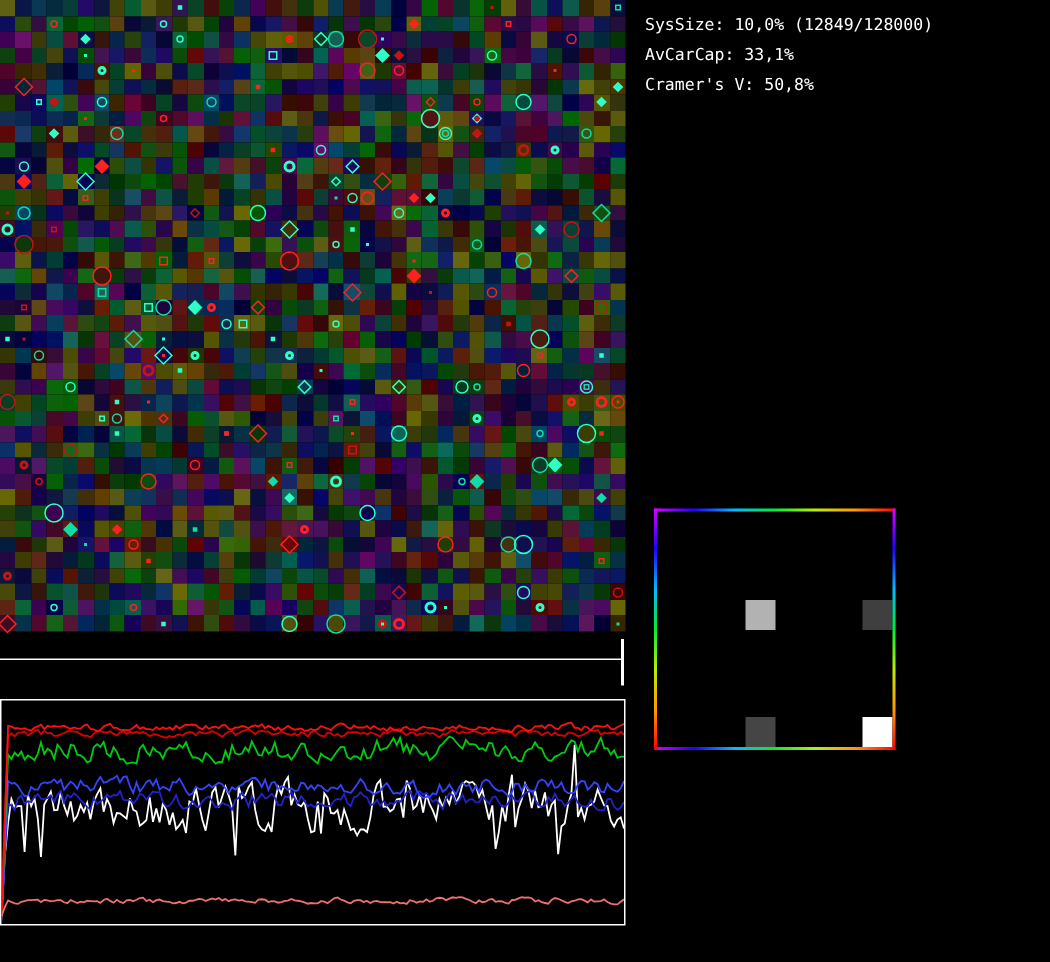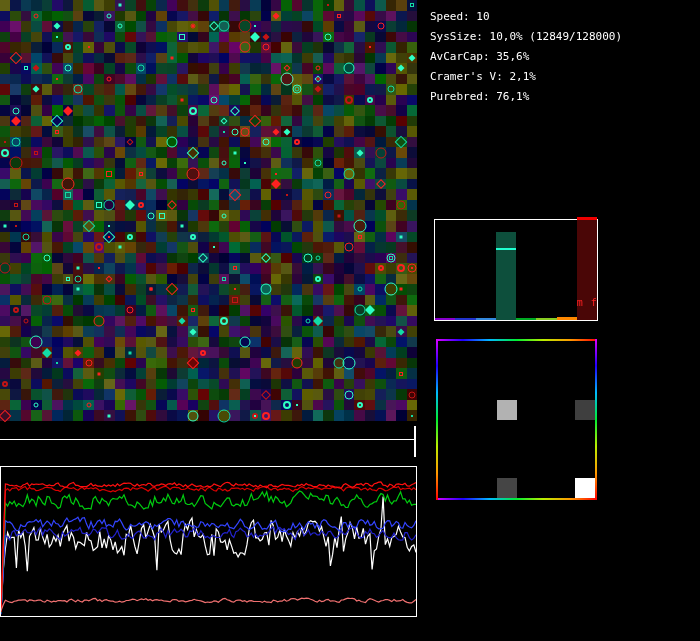--- a/index.html
+++ b/index.html
@@ -1860,42 +1860,25 @@
         <polyline points="0.0,144.1 2.2,102.3 4.4,68.5 6.6,70.2 8.8,73.0 11.0,65.2 13.2,63.4 15.4,68.8 17.6,67.2 19.8,67.6 22.0,64.3 24.2,62.4 26.3,65.5 28.5,65.9 30.7,65.0 32.9,63.3 35.1,67.7 37.3,62.9 39.5,60.3 41.7,68.1 43.9,62.9 46.1,64.5 48.3,61.8 50.5,63.6 52.7,66.5 54.9,68.4 57.1,71.1 59.3,72.6 61.5,65.0 63.7,69.0 65.9,67.4 68.1,65.8 70.3,62.7 72.5,64.3 74.7,63.0 76.9,63.2 79.0,60.4 81.2,66.2 83.4,66.6 85.6,66.0 87.8,68.4 90.0,66.2 92.2,62.3 94.4,63.0 96.6,66.0 98.8,63.3 101.0,60.7 103.2,61.2 105.4,61.0 107.6,67.8 109.8,70.8 112.0,70.0 114.2,67.4 116.4,63.0 118.6,69.1 120.8,72.0 123.0,71.7 125.2,70.5 127.4,66.9 129.6,70.5 131.7,71.3 133.9,67.2 136.1,65.1 138.3,64.0 140.5,67.4 142.7,71.1 144.9,70.6 147.1,68.3 149.3,69.2 151.5,70.0 153.7,72.7 155.9,66.2 158.1,65.0 160.3,61.2 162.5,65.3 164.7,70.6 166.9,63.7 169.1,68.1 171.3,65.1 173.5,62.1 175.7,65.2 177.9,64.5 180.1,62.2 182.2,64.6 184.4,69.8 186.6,69.7 188.8,64.0 191.0,64.5 193.2,60.9 195.4,65.2 197.6,68.5 199.8,63.7 202.0,67.0 204.2,70.6 206.4,69.4 208.6,71.2 210.8,69.0 213.0,68.7 215.2,70.5 217.4,70.4 219.6,70.1 221.8,66.8 224.0,65.6 226.2,66.1 228.4,62.4 230.6,68.3 232.8,70.4 234.9,64.6 237.1,63.8 239.3,61.2 241.5,63.5 243.7,64.6 245.9,69.8 248.1,69.1 250.3,66.2 252.5,70.1 254.7,66.9 256.9,70.1 259.1,68.3 261.3,69.1 263.5,67.0 265.7,67.6 267.9,64.9 270.1,61.4 272.3,59.9 274.5,66.1 276.7,61.6 278.9,60.4 281.1,62.7 283.3,61.6 285.4,65.0 287.6,67.6 289.8,66.0 292.0,69.4 294.2,72.4 296.4,65.4 298.6,61.8 300.8,63.1 303.0,68.6 305.2,66.4 307.4,62.9 309.6,68.0 311.8,66.0 314.0,65.8 316.2,67.9 318.4,67.8 320.6,63.9 322.8,66.3 325.0,68.8 327.2,64.7 329.4,64.1 331.6,67.6 333.8,70.9 336.0,70.6 338.1,68.1 340.3,63.4 342.5,66.9 344.7,67.3 346.9,64.2 349.1,61.6 351.3,60.8 353.5,59.9 355.7,66.2 357.9,69.6 360.1,70.8 362.3,70.2 364.5,64.6 366.7,67.0 368.9,62.2 371.1,66.3 373.3,66.7 375.5,70.4 377.7,68.5 379.9,65.5 382.1,63.4 384.3,68.3 386.5,70.0 388.7,70.8 390.8,70.4 393.0,66.2 395.2,70.7 397.4,72.8 399.6,73.2 401.8,72.9 404.0,65.7 406.2,65.6 408.4,70.7 410.6,72.9 412.8,71.4 415.0,67.7" fill="none" stroke="#2222cc" stroke-width="1.2"></polyline>
         <polyline points="0.0,147.3 2.2,103.6 4.4,53.6 6.6,55.3 8.8,55.0 11.0,57.0 13.2,60.9 15.4,63.7 17.6,63.5 19.8,57.7 22.0,59.4 24.2,59.4 26.3,55.6 28.5,54.6 30.7,55.0 32.9,54.5 35.1,52.6 37.3,55.1 39.5,52.8 41.7,59.6 43.9,56.6 46.1,54.1 48.3,55.8 50.5,58.9 52.7,53.5 54.9,56.5 57.1,57.0 59.3,60.0 61.5,58.8 63.7,54.1 65.9,51.0 68.1,54.8 70.3,54.2 72.5,52.7 74.7,51.9 76.9,50.2 79.0,54.6 81.2,51.1 83.4,50.6 85.6,57.1 87.8,61.7 90.0,54.7 92.2,60.6 94.4,57.9 96.6,54.3 98.8,53.1 101.0,56.6 103.2,52.8 105.4,59.4 107.6,57.6 109.8,58.4 112.0,60.1 114.2,54.3 116.4,54.7 118.6,52.0 120.8,55.9 123.0,60.3 125.2,63.0 127.4,61.8 129.6,57.5 131.7,59.0 133.9,59.2 136.1,57.9 138.3,56.0 140.5,57.9 142.7,56.3 144.9,54.8 147.1,55.8 149.3,58.7 151.5,61.8 153.7,57.8 155.9,59.4 158.1,57.2 160.3,56.3 162.5,54.2 164.7,53.4 166.9,51.7 169.1,51.5 171.3,53.7 173.5,57.7 175.7,52.8 177.9,59.6 180.1,54.8 182.2,54.3 184.4,59.1 186.6,57.1 188.8,58.0 191.0,59.5 193.2,58.6 195.4,60.3 197.6,60.0 199.8,54.7 202.0,55.4 204.2,59.2 206.4,56.6 208.6,59.3 210.8,56.4 213.0,57.0 215.2,59.3 217.4,60.5 219.6,58.1 221.8,58.1 224.0,59.0 226.2,56.2 228.4,60.4 230.6,60.9 232.8,61.7 234.9,58.9 237.1,55.8 239.3,52.3 241.5,54.7 243.7,59.5 245.9,60.5 248.1,62.5 250.3,61.4 252.5,60.3 254.7,57.1 256.9,55.1 259.1,58.6 261.3,62.2 263.5,61.5 265.7,62.1 267.9,58.9 270.1,55.1 272.3,55.5 274.5,53.4 276.7,59.9 278.9,63.3 281.1,64.9 283.3,64.1 285.4,64.3 287.6,61.9 289.8,62.5 292.0,56.2 294.2,60.8 296.4,59.2 298.6,56.0 300.8,59.7 303.0,62.5 305.2,57.7 307.4,54.7 309.6,57.0 311.8,56.2 314.0,60.9 316.2,56.8 318.4,61.1 320.6,54.5 322.8,52.7 325.0,53.6 327.2,57.0 329.4,59.1 331.6,60.2 333.8,59.9 336.0,61.7 338.1,64.0 340.3,61.0 342.5,55.5 344.7,55.6 346.9,60.2 349.1,55.9 351.3,59.2 353.5,60.8 355.7,59.9 357.9,54.2 360.1,52.7 362.3,53.7 364.5,56.9 366.7,53.4 368.9,58.2 371.1,57.7 373.3,54.6 375.5,60.2 377.7,61.8 379.9,61.7 382.1,61.3 384.3,55.9 386.5,53.7 388.7,53.9 390.8,59.4 393.0,57.3 395.2,54.5 397.4,55.8 399.6,60.8 401.8,61.1 404.0,55.5 406.2,58.5 408.4,60.0 410.6,60.8 412.8,58.5 415.0,53.8" fill="none" stroke="#3344ff" stroke-width="1.2"></polyline>
         <polyline points="0.0,145.5 2.2,89.2 4.4,36.0 6.6,39.0 8.8,34.7 11.0,37.0 13.2,34.1 15.4,39.4 17.6,36.6 19.8,38.0 22.0,39.7 24.2,35.4 26.3,28.0 28.5,35.7 30.7,32.2 32.9,33.6 35.1,38.9 37.3,29.5 39.5,32.1 41.7,36.0 43.9,38.0 46.1,29.5 48.3,30.0 50.5,36.1 52.7,36.6 54.9,38.1 57.1,41.4 59.3,40.2 61.5,31.1 63.7,29.1 65.9,31.0 68.1,27.6 70.3,35.5 72.5,37.3 74.7,31.1 76.9,34.3 79.0,39.4 81.2,39.0 83.4,42.1 85.6,41.6 87.8,41.3 90.0,42.0 92.2,31.9 94.4,29.6 96.6,34.2 98.8,36.7 101.0,31.4 103.2,33.8 105.4,34.8 107.6,38.6 109.8,33.3 112.0,31.4 114.2,32.0 116.4,32.2 118.6,29.5 120.8,31.4 123.0,27.8 125.2,33.7 127.4,38.0 129.6,37.9 131.7,38.8 133.9,40.7 136.1,35.0 138.3,36.7 140.5,39.4 142.7,42.1 144.9,40.9 147.1,41.0 149.3,33.6 151.5,39.0 153.7,29.8 155.9,35.2 158.1,36.0 160.3,35.4 162.5,31.2 164.7,34.0 166.9,27.3 169.1,31.7 171.3,36.3 173.5,36.7 175.7,31.4 177.9,35.5 180.1,33.9 182.2,28.0 184.4,36.4 186.6,37.5 188.8,37.3 191.0,36.1 193.2,39.5 195.4,36.5 197.6,32.6 199.8,28.7 202.0,29.1 204.2,36.5 206.4,38.2 208.6,40.0 210.8,42.0 213.0,35.4 215.2,37.4 217.4,38.4 219.6,39.8 221.8,36.6 224.0,33.5 226.2,30.9 228.4,31.1 230.6,37.8 232.8,39.1 234.9,37.2 237.1,37.4 239.3,39.3 241.5,32.7 243.7,38.5 245.9,38.2 248.1,33.4 250.3,26.8 252.5,33.1 254.7,32.3 256.9,31.6 259.1,28.7 261.3,25.1 263.5,29.7 265.7,24.9 267.9,34.0 270.1,29.4 272.3,35.2 274.5,29.6 276.7,31.5 278.9,35.0 281.1,36.2 283.3,34.3 285.4,39.8 287.6,38.0 289.8,35.8 292.0,30.7 294.2,28.7 296.4,26.2 298.6,24.0 300.8,25.0 303.0,27.7 305.2,30.3 307.4,32.1 309.6,26.3 311.8,29.1 314.0,29.1 316.2,29.5 318.4,32.4 320.6,31.8 322.8,33.5 325.0,28.2 327.2,28.7 329.4,36.4 331.6,37.0 333.8,32.8 336.0,30.5 338.1,33.5 340.3,38.4 342.5,37.6 344.7,40.4 346.9,40.5 349.1,34.5 351.3,32.6 353.5,32.0 355.7,27.9 357.9,31.3 360.1,31.9 362.3,37.0 364.5,39.8 366.7,40.2 368.9,37.4 371.1,36.6 373.3,35.0 375.5,34.7 377.7,29.8 379.9,26.6 382.1,27.5 384.3,34.0 386.5,28.0 388.7,34.3 390.8,36.9 393.0,33.9 395.2,34.0 397.4,29.3 399.6,24.9 401.8,31.9 404.0,31.9 406.2,36.0 408.4,33.2 410.6,38.2 412.8,37.4 415.0,37.4" fill="none" stroke="#00cc10" stroke-width="1.2"></polyline>
         <polyline points="0.0,144.9 2.2,77.1 4.4,23.5 6.6,21.8 8.8,23.8 11.0,21.4 13.2,21.2 15.4,20.6 17.6,23.2 19.8,21.8 22.0,20.5 24.2,19.5 26.3,22.5 28.5,20.4 30.7,21.9 32.9,21.6 35.1,23.6 37.3,23.5 39.5,22.5 41.7,21.8 43.9,20.5 46.1,20.3 48.3,20.7 50.5,20.9 52.7,22.4 54.9,23.5 57.1,23.4 59.3,24.6 61.5,22.2 63.7,20.5 65.9,20.4 68.1,21.1 70.3,21.5 72.5,20.6 74.7,22.3 76.9,23.2 79.0,21.4 81.2,20.3 83.4,22.2 85.6,20.9 87.8,21.7 90.0,20.8 92.2,21.9 94.4,20.8 96.6,22.1 98.8,23.8 101.0,22.6 103.2,22.6 105.4,23.5 107.6,24.2 109.8,24.8 112.0,23.6 114.2,24.5 116.4,23.3 118.6,22.5 120.8,23.5 123.0,21.5 125.2,21.1 127.4,21.3 129.6,23.1 131.7,20.8 133.9,21.6 136.1,22.1 138.3,21.3 140.5,20.5 142.7,21.5 144.9,22.6 147.1,24.2 149.3,22.2 151.5,20.7 153.7,20.3 155.9,22.9 158.1,21.8 160.3,20.6 162.5,19.7 164.7,19.3 166.9,20.5 169.1,22.4 171.3,20.5 173.5,20.2 175.7,20.7 177.9,20.7 180.1,22.5 182.2,22.4 184.4,22.0 186.6,20.5 188.8,21.7 191.0,22.4 193.2,23.1 195.4,21.9 197.6,23.5 199.8,21.0 202.0,22.0 204.2,23.9 206.4,21.2 208.6,20.1 210.8,22.1 213.0,23.5 215.2,24.0 217.4,21.3 219.6,22.0 221.8,23.5 224.0,22.2 226.2,24.0 228.4,23.4 230.6,21.2 232.8,21.3 234.9,21.1 237.1,21.1 239.3,22.2 241.5,21.3 243.7,22.7 245.9,21.3 248.1,22.0 250.3,22.7 252.5,24.2 254.7,21.2 256.9,22.0 259.1,20.5 261.3,20.0 263.5,19.3 265.7,19.1 267.9,21.5 270.1,23.1 272.3,21.5 274.5,21.1 276.7,23.2 278.9,22.1 281.1,22.3 283.3,21.1 285.4,22.2 287.6,21.6 289.8,23.1 292.0,24.5 294.2,22.3 296.4,22.6 298.6,20.8 300.8,19.7 303.0,20.8 305.2,22.0 307.4,20.6 309.6,21.5 311.8,21.4 314.0,20.3 316.2,20.8 318.4,21.4 320.6,22.5 322.8,21.4 325.0,20.9 327.2,21.5 329.4,21.6 331.6,20.0 333.8,20.9 336.0,20.7 338.1,19.9 340.3,21.6 342.5,23.8 344.7,21.3 346.9,20.1 349.1,20.0 351.3,21.2 353.5,20.8 355.7,20.4 357.9,20.9 360.1,23.1 362.3,21.8 364.5,21.1 366.7,23.1 368.9,21.3 371.1,23.0 373.3,23.1 375.5,23.8 377.7,21.4 379.9,21.4 382.1,22.4 384.3,23.8 386.5,23.5 388.7,22.3 390.8,21.1 393.0,19.9 395.2,20.5 397.4,19.4 399.6,22.7 401.8,21.4 404.0,22.0 406.2,21.5 408.4,21.1 410.6,22.7 412.8,20.8 415.0,22.9" fill="none" stroke="#dd0000" stroke-width="1.2"></polyline>
         <polyline points="0.0,145.0 2.2,80.4 4.4,16.9 6.6,17.4 8.8,18.5 11.0,18.4 13.2,19.0 15.4,18.4 17.6,19.5 19.8,20.1 22.0,18.0 24.2,17.3 26.3,16.1 28.5,19.1 30.7,16.9 32.9,17.6 35.1,17.0 37.3,17.4 39.5,17.2 41.7,16.8 43.9,18.0 46.1,18.9 48.3,17.9 50.5,18.7 52.7,18.7 54.9,16.7 57.1,16.0 59.3,19.0 61.5,19.2 63.7,20.4 65.9,19.7 68.1,17.3 70.3,16.3 72.5,15.5 74.7,18.3 76.9,18.3 79.0,19.6 81.2,19.6 83.4,19.7 85.6,19.6 87.8,18.2 90.0,16.3 92.2,18.9 94.4,17.9 96.6,19.1 98.8,19.1 101.0,19.7 103.2,17.7 105.4,19.3 107.6,17.9 109.8,19.0 112.0,17.8 114.2,19.5 116.4,16.9 118.6,18.7 120.8,17.2 123.0,16.1 125.2,16.3 127.4,16.0 129.6,16.4 131.7,18.1 133.9,19.2 136.1,17.0 138.3,19.0 140.5,17.8 142.7,17.5 144.9,18.4 147.1,16.4 149.3,16.5 151.5,18.9 153.7,19.4 155.9,18.0 158.1,18.1 160.3,17.0 162.5,17.4 164.7,18.5 166.9,17.0 169.1,16.6 171.3,17.3 173.5,15.9 175.7,18.4 177.9,16.9 180.1,17.9 182.2,19.7 184.4,17.9 186.6,19.8 188.8,18.5 191.0,16.9 193.2,18.4 195.4,19.5 197.6,19.1 199.8,18.7 202.0,20.2 204.2,19.9 206.4,19.0 208.6,19.9 210.8,19.1 213.0,17.0 215.2,17.9 217.4,18.7 219.6,19.7 221.8,17.4 224.0,16.0 226.2,15.3 228.4,15.9 230.6,17.9 232.8,18.9 234.9,16.6 237.1,18.0 239.3,17.9 241.5,18.1 243.7,17.0 245.9,18.9 248.1,17.0 250.3,18.3 252.5,19.5 254.7,18.5 256.9,20.3 259.1,18.0 261.3,19.3 263.5,19.8 265.7,20.7 267.9,18.0 270.1,17.7 272.3,19.4 274.5,19.1 276.7,20.0 278.9,18.6 281.1,17.5 283.3,18.1 285.4,18.3 287.6,18.4 289.8,18.9 292.0,19.5 294.2,19.9 296.4,18.0 298.6,18.6 300.8,17.3 303.0,18.7 305.2,16.6 307.4,17.9 309.6,18.2 311.8,19.3 314.0,19.5 316.2,19.4 318.4,17.6 320.6,18.2 322.8,18.3 325.0,19.7 327.2,18.0 329.4,19.2 331.6,19.2 333.8,19.8 336.0,20.1 338.1,21.0 340.3,21.1 342.5,17.8 344.7,16.7 346.9,17.9 349.1,19.4 351.3,20.3 353.5,19.4 355.7,17.2 357.9,17.3 360.1,16.7 362.3,18.5 364.5,16.3 366.7,16.5 368.9,18.4 371.1,19.2 373.3,16.7 375.5,16.1 377.7,15.1 379.9,14.8 382.1,18.2 384.3,18.3 386.5,19.9 388.7,17.3 390.8,18.0 393.0,19.9 395.2,17.2 397.4,16.9 399.6,17.3 401.8,17.6 404.0,16.3 406.2,18.9 408.4,19.2 410.6,17.7 412.8,16.7 415.0,15.6" fill="none" stroke="#ff1010" stroke-width="1.2"></polyline>
         <polyline points="0.0,143.8 2.2,137.8 4.4,133.3 6.6,134.3 8.8,135.2 11.0,135.6 13.2,134.2 15.4,133.8 17.6,133.1 19.8,133.1 22.0,132.9 24.2,132.8 26.3,134.4 28.5,132.9 30.7,133.2 32.9,133.9 35.1,133.6 37.3,133.1 39.5,133.1 41.7,134.5 43.9,135.1 46.1,133.1 48.3,134.0 50.5,135.0 52.7,134.1 54.9,134.6 57.1,133.5 59.3,133.7 61.5,133.9 63.7,133.7 65.9,134.9 68.1,133.0 70.3,132.1 72.5,133.6 74.7,134.8 76.9,132.9 79.0,134.3 81.2,135.0 83.4,133.2 85.6,133.0 87.8,133.8 90.0,132.8 92.2,131.7 94.4,131.4 96.6,133.7 98.8,132.8 101.0,134.5 103.2,133.1 105.4,132.7 107.6,133.7 109.8,134.1 112.0,134.2 114.2,135.2 116.4,135.0 118.6,134.2 120.8,135.2 123.0,134.7 125.2,133.5 127.4,133.5 129.6,132.9 131.7,132.2 133.9,132.5 136.1,133.7 138.3,132.7 140.5,131.9 142.7,132.7 144.9,131.7 147.1,133.3 149.3,132.4 151.5,133.8 153.7,132.9 155.9,132.6 158.1,133.4 160.3,133.0 162.5,133.9 164.7,134.1 166.9,134.4 169.1,134.9 171.3,132.8 173.5,132.5 175.7,132.8 177.9,134.4 180.1,133.8 182.2,133.9 184.4,134.8 186.6,134.4 188.8,133.6 191.0,133.4 193.2,132.3 195.4,133.2 197.6,133.5 199.8,133.9 202.0,134.6 204.2,135.5 206.4,135.0 208.6,135.3 210.8,135.2 213.0,133.8 215.2,134.1 217.4,135.2 219.6,133.4 221.8,131.9 224.0,131.3 226.2,132.7 228.4,133.4 230.6,134.6 232.8,135.2 234.9,133.5 237.1,133.1 239.3,133.1 241.5,134.3 243.7,133.6 245.9,135.0 248.1,133.9 250.3,133.6 252.5,134.4 254.7,134.5 256.9,134.5 259.1,134.5 261.3,135.4 263.5,134.1 265.7,135.2 267.9,135.0 270.1,135.6 272.3,133.1 274.5,133.7 276.7,134.8 278.9,134.0 281.1,134.2 283.3,132.6 285.4,134.2 287.6,133.5 289.8,131.9 292.0,131.5 294.2,131.8 296.4,133.1 298.6,132.1 300.8,131.2 303.0,131.6 305.2,131.1 307.4,131.3 309.6,132.2 311.8,133.0 314.0,134.2 316.2,135.1 318.4,133.3 320.6,134.5 322.8,134.1 325.0,132.7 327.2,132.3 329.4,134.2 331.6,133.8 333.8,134.0 336.0,134.9 338.1,135.4 340.3,133.0 342.5,132.9 344.7,131.9 346.9,131.1 349.1,131.5 351.3,131.3 353.5,131.8 355.7,134.0 357.9,133.1 360.1,134.5 362.3,135.0 364.5,135.5 366.7,132.9 368.9,131.7 371.1,132.2 373.3,133.2 375.5,134.2 377.7,135.0 379.9,133.9 382.1,133.5 384.3,132.6 386.5,132.5 388.7,133.4 390.8,134.6 393.0,132.6 395.2,134.1 397.4,133.9 399.6,133.7 401.8,132.5 404.0,134.4 406.2,135.4 408.4,135.9 410.6,135.9 412.8,134.2 415.0,132.5" fill="none" stroke="#f07070" stroke-width="1.2"></polyline>
       </svg>
   </div>
 
   <div id="stats">
-    <div class="stat-line">Speed: 10</div>
     <div class="stat-line">SysSize: 10,0% (12849/128000)</div>
-    <div class="stat-line">AvCarCap: 35,6%</div>
-    <div class="stat-line">Cramer's V: 2,1%</div>
-    <div class="stat-line">Purebred: 76,1%</div>
+    <div class="stat-line">AvCarCap: 33,1%</div>
+    <div class="stat-line">Cramer's V: 50,8%</div>
   </div>
 
-  <div id="barchart">
-    <div id="bar-inner">
-        <div class="pbar" style="left: 0px; width: 20.25px; height: 2px; background: rgb(136, 0, 204);"></div>
-        <div class="pbar" style="left: 20.25px; width: 20.25px; height: 2px; background: rgb(34, 51, 204);"></div>
-        <div class="pbar" style="left: 40.5px; width: 20.25px; height: 2px; background: rgb(51, 136, 221);"></div>
-        <div class="pbar" style="left: 60.75px; width: 20.25px; height: 88px; background: rgb(13, 79, 60);"></div>
-        <div class="pbar" style="left: 81px; width: 20.25px; height: 2px; background: rgb(0, 170, 34);"></div>
-        <div class="pbar" style="left: 101.25px; width: 20.25px; height: 2.5px; background: rgb(136, 204, 34);"></div>
-        <div class="pbar" style="left: 121.5px; width: 20.25px; height: 3px; background: rgb(255, 136, 0);"></div>
-        <div class="pbar" style="left: 141.75px; width: 20.25px; height: 100px; background: rgb(74, 6, 6);"></div>
-        <div id="bar-cap" style="left: 141.75px; width: 20.25px; background: rgb(238, 0, 0);"></div>
-        <div id="bar-marker" style="left: 60.75px; width: 20.25px; bottom: 70px; background: rgb(32, 255, 208);"></div>
-      </div>
-    <div id="mf-label" style="left: 141.75px; width: 20.25px; bottom: 12px; color: rgb(255, 34, 34);">m f</div>
-  </div>
 
   <div id="matrix">
     <div id="matrix-cells">
         <div class="mcell" style="left: 60.875px; top: 60.875px; width: 19.625px; height: 19.625px; background: rgb(178, 178, 178);"></div>
         <div class="mcell" style="left: 139.375px; top: 60.875px; width: 19.625px; height: 19.625px; background: rgb(63, 63, 63);"></div>
         <div class="mcell" style="left: 60.875px; top: 139.375px; width: 19.625px; height: 19.625px; background: rgb(69, 69, 69);"></div>
         <div class="mcell" style="left: 139.375px; top: 139.375px; width: 19.625px; height: 19.625px; background: rgb(255, 255, 255);"></div>
       </div>
     <div class="medge" id="medge-top" style="background: linear-gradient(to right, rgb(221, 0, 255), rgb(34, 0, 255), rgb(0, 187, 255), rgb(0, 238, 51), rgb(187, 238, 0), rgb(255, 153, 0), rgb(255, 0, 0));"></div>
     <div class="medge" id="medge-bottom" style="background: linear-gradient(to right, rgb(221, 0, 255), rgb(34, 0, 255), rgb(0, 187, 255), rgb(0, 238, 51), rgb(187, 238, 0), rgb(255, 153, 0), rgb(255, 0, 0));"></div>

